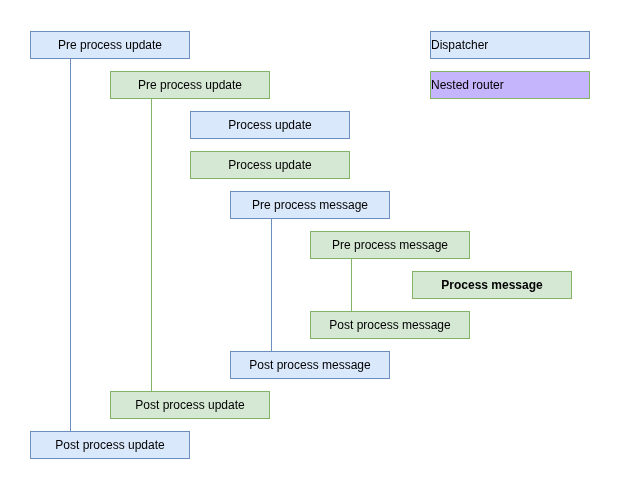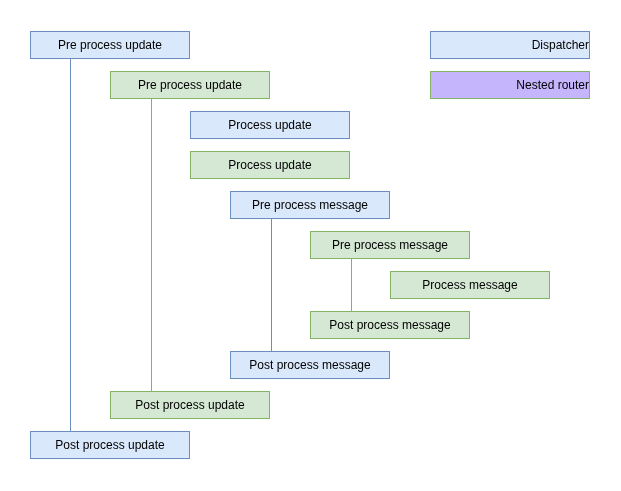--- a/index.html
+++ b/index.html
@@ -44,21 +44,21 @@
   .node.green {
     background: #d5e8d4;
     border: 1px solid #82b366;
   }
   .legend-node {
     position: absolute;
     box-sizing: border-box;
     width: 160px;
     height: 28px;
     line-height: 26px;
-    text-align: right;
+    text-align: left;
     font-size: 12px;
     color: #000000;
     white-space: nowrap;
   }
   .legend-node.blue {
     background: #dae8fc;
     border: 1px solid #6c8ebf;
   }
   .legend-node.green {
     background: #c4b5fd;
@@ -75,21 +75,21 @@
       <div class="connector blue" style="left: 271px; top: 219px; height: 132px;"></div>
       <div class="connector green" style="left: 351px; top: 259px; height: 52px;"></div>
     </div>
   <div id="node-layer">
       <div class="node blue" style="left: 30px; top: 31px;">Pre process update</div>
       <div class="node green" style="left: 110px; top: 71px;">Pre process update</div>
       <div class="node blue" style="left: 190px; top: 111px;">Process update</div>
       <div class="node green" style="left: 190px; top: 151px;">Process update</div>
       <div class="node blue" style="left: 230px; top: 191px;">Pre process message</div>
       <div class="node green" style="left: 310px; top: 231px;">Pre process message</div>
-      <div class="node green" style="left: 390px; top: 271px;">Process message</div>
+      <div class="node green" style="left: 412px; top: 271px; font-weight: bold;">Process message</div>
       <div class="node green" style="left: 310px; top: 311px;">Post process message</div>
       <div class="node blue" style="left: 230px; top: 351px;">Post process message</div>
       <div class="node green" style="left: 110px; top: 391px;">Post process update</div>
       <div class="node blue" style="left: 30px; top: 431px;">Post process update</div>
     </div>
   <div id="legend-layer">
       <div class="legend-node blue" style="left: 430px; top: 31px;">Dispatcher</div>
       <div class="legend-node green" style="left: 430px; top: 71px;">Nested router</div>
     </div>
 </div>

